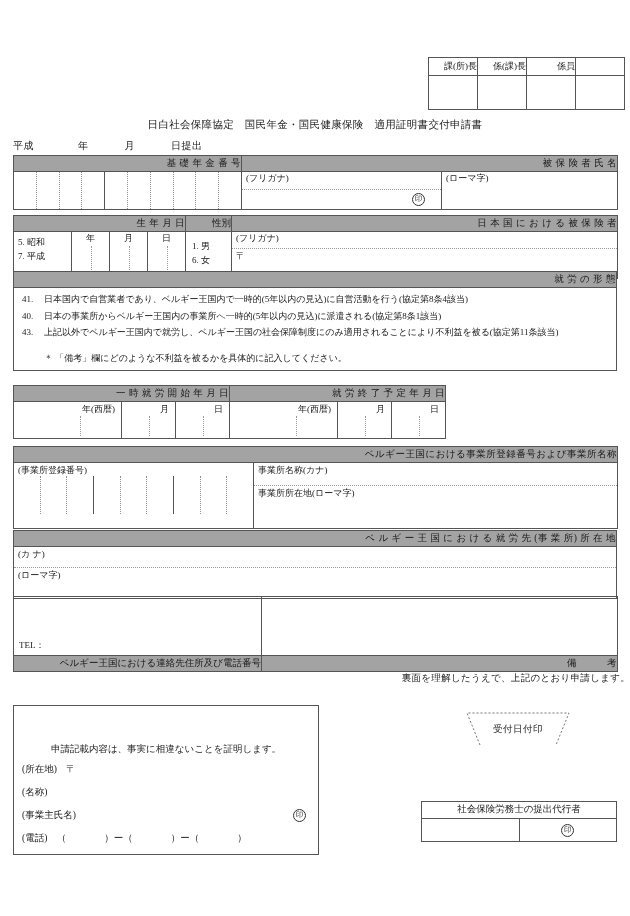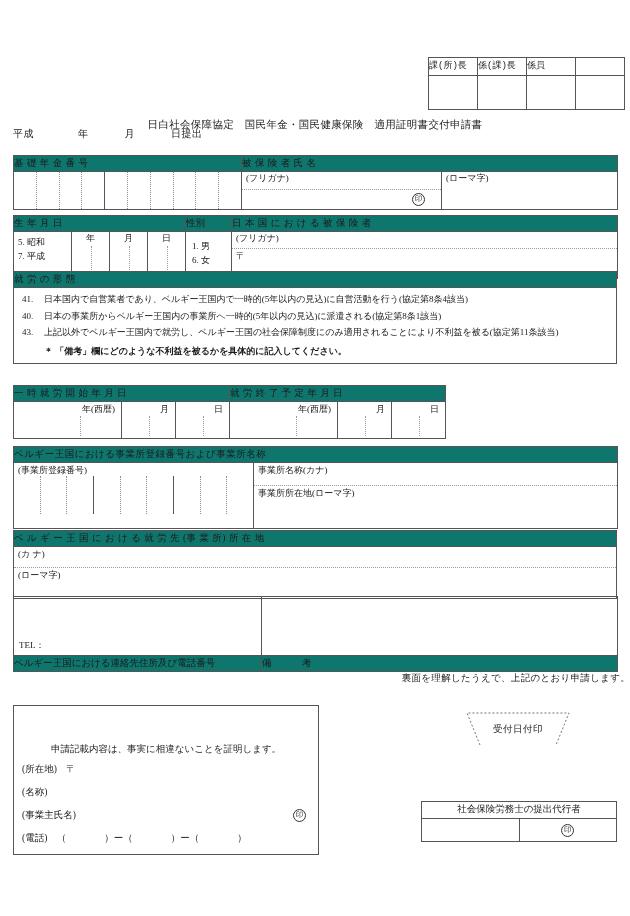--- a/index.html
+++ b/index.html
@@ -29,22 +29,22 @@
   }
   table.frm td, table.frm th {
     border: 1px solid #555;
     padding: 0;
     vertical-align: top;
     font-weight: normal;
     font-size: 9.5px;
     line-height: 1.25;
   }
   .hdr {
-    background: #0f766e;
-    text-align: left;
+    background: #a3a3a3;
+    text-align: right;
     vertical-align: middle !important;
     height: 15px;
     font-size: 9.5px;
     letter-spacing: 0.5px;
   }
   .hdr-tight { letter-spacing: 0px; }
   .charboxes {
     display: flex;
     height: 100%;
     width: 100%;
@@ -68,42 +68,41 @@
     vertical-align: middle;
   }
 
   
   #approval {
     position: absolute;
     left: 428px; top: 57px;
   }
   #approval td {
     width: 48px;
-    text-align: left;
-    font-family: Liberation Mono, monospace;
+    text-align: right;
   }
   #approval td.h {
     height: 17px;
     vertical-align: middle;
     font-size: 9px;
   }
   #approval td.b { height: 33px; }
 
   
   #doc-title {
     position: absolute;
     left: 0; top: 118px;
     width: 630px;
     text-align: center;
     font-size: 10.5px;
     letter-spacing: 0.3px;
   }
   #submit-line {
     position: absolute;
-    left: 13px; top: 127px;
+    left: 13px; top: 139px;
     font-size: 10px;
     letter-spacing: 0.5px;
   }
   #submit-line span { display: inline-block; }
   .gap-w { width: 38px; }
   .gap-n { width: 30px; }
 
   
   .block { position: absolute; left: 13px; width: 604px; }
 
@@ -152,21 +151,21 @@
   #t-work { top: 271px; }
   .work-body { padding: 6px 8px 6px 8px; }
   .work-item {
     display: flex;
     margin-bottom: 5px;
     font-size: 9px;
     line-height: 1.3;
   }
   .work-num { width: 22px; flex: none; }
   .work-txt { flex: 1; }
-  .work-note { padding-left: 22px; font-size: 9px; margin-top: 7px; font-weight: bold; }
+  .work-note { padding-left: 22px; font-size: 9px; margin-top: 14px; }
 
   
   #t-period { top: 385px; }
   #t-period col.p-a { width: 108px; }
   #t-period col.p-b { width: 54px; }
   #t-period col.p-c { width: 54px; }
   #t-period col.p-rest { width: 172px; }
   .per-head { height: 15px; }
   .per-body { height: 36px; position: relative; }
   .per-lab { text-align: right; padding: 2px 6px 0 0; font-size: 9px; }

